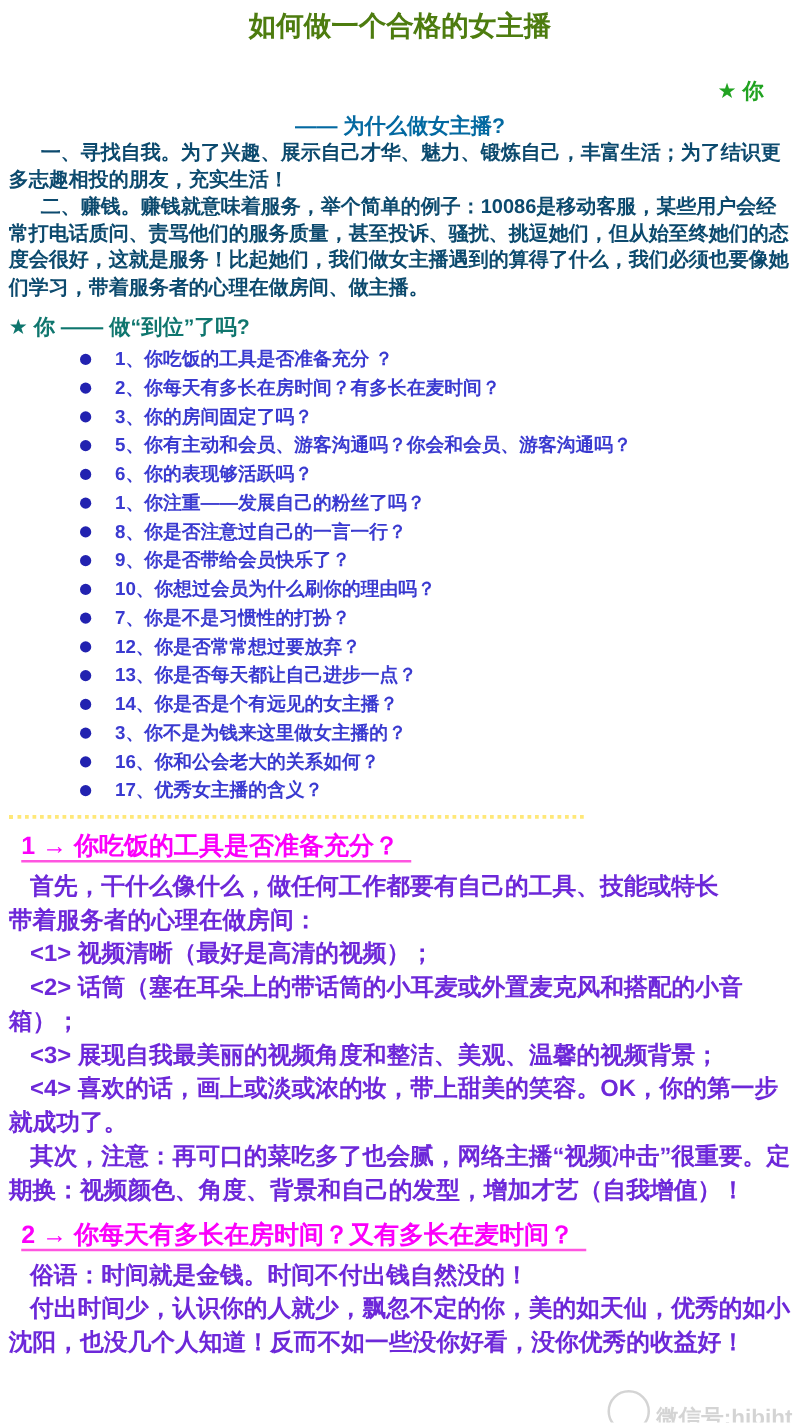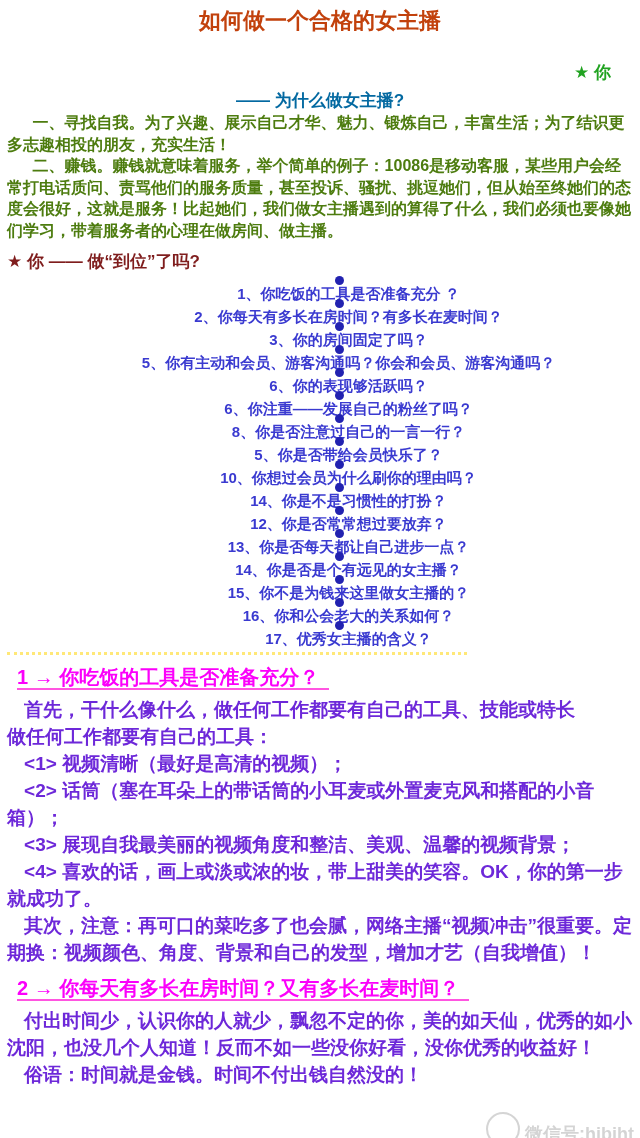--- a/index.html
+++ b/index.html
@@ -11,58 +11,57 @@
     overflow:hidden;
     position:relative;
   }
   .page { padding:0 7px; position:relative; z-index:1; }
 
   .title {
     margin:6px 0 0;
     text-align:center;
     font-size:22px;
     line-height:30px;
-    color:#c2410c;
+    color:#4d7c0f;
   }
   .star-right {
     margin-top:26px;
     text-align:right;
     padding-right:22px;
     color:#21a321;
     font-size:17px;
     line-height:22px;
   }
   .why-heading {
     margin:6px 0 0;
     text-align:center;
     color:#0369a1;
     font-size:17px;
     line-height:22px;
   }
   .intro-p {
     margin:0;
-    color:#4d7c0f;
+    color:#0c4a6e;
     font-size:16px;
     line-height:21.5px;
     text-indent:1.6em;
   }
   .chk-heading {
     margin:9px 0 0;
-    color:#7f1d1d;
+    color:#0f766e;
     font-size:17px;
     line-height:23px;
   }
   .chk-list { list-style:none; margin:3px 0 0; padding:0; }
   .chk-item {
     display:flex; align-items:center;
     padding-left:57px;
     height:23px;
     color:#3a3ad0;
     font-size:15px;
-    flex-direction:column;
   }
   .dot {
     width:9px; height:9px; border-radius:50%;
     background:#2222b0; margin-right:19px; flex:none;
   }
   .divider {
     margin:8px 0 2px;
     width:460px; height:0;
     border-top:3px dotted #ffe878;
   }
@@ -136,81 +135,81 @@
       <li class="chk-item">
         <span class="dot"></span>
         <span>5、你有主动和会员、游客沟通吗？你会和会员、游客沟通吗？</span>
       </li>
       <li class="chk-item">
         <span class="dot"></span>
         <span>6、你的表现够活跃吗？</span>
       </li>
       <li class="chk-item">
         <span class="dot"></span>
-        <span>6、你注重——发展自己的粉丝了吗？</span>
+        <span>1、你注重——发展自己的粉丝了吗？</span>
       </li>
       <li class="chk-item">
         <span class="dot"></span>
         <span>8、你是否注意过自己的一言一行？</span>
       </li>
       <li class="chk-item">
         <span class="dot"></span>
-        <span>5、你是否带给会员快乐了？</span>
+        <span>9、你是否带给会员快乐了？</span>
       </li>
       <li class="chk-item">
         <span class="dot"></span>
         <span>10、你想过会员为什么刷你的理由吗？</span>
       </li>
       <li class="chk-item">
         <span class="dot"></span>
-        <span>14、你是不是习惯性的打扮？</span>
+        <span>7、你是不是习惯性的打扮？</span>
       </li>
       <li class="chk-item">
         <span class="dot"></span>
         <span>12、你是否常常想过要放弃？</span>
       </li>
       <li class="chk-item">
         <span class="dot"></span>
         <span>13、你是否每天都让自己进步一点？</span>
       </li>
       <li class="chk-item">
         <span class="dot"></span>
         <span>14、你是否是个有远见的女主播？</span>
       </li>
       <li class="chk-item">
         <span class="dot"></span>
-        <span>15、你不是为钱来这里做女主播的？</span>
+        <span>3、你不是为钱来这里做女主播的？</span>
       </li>
       <li class="chk-item">
         <span class="dot"></span>
         <span>16、你和公会老大的关系如何？</span>
       </li>
       <li class="chk-item">
         <span class="dot"></span>
         <span>17、优秀女主播的含义？</span>
       </li>
     </ul>
 
   <div class="divider"></div>
 
   <div id="sections">
       <div class="section">
         <h4 class="sec-heading"><span class="hl">1 → 你吃饭的工具是否准备充分？</span></h4>
         <p class="body-p indent">首先，干什么像什么，做任何工作都要有自己的工具、技能或特长</p>
-        <p class="body-p">做任何工作都要有自己的工具：</p>
+        <p class="body-p">带着服务者的心理在做房间：</p>
         <p class="body-p indent">&lt;1&gt; 视频清晰（最好是高清的视频）；</p>
         <p class="body-p indent">&lt;2&gt; 话筒（塞在耳朵上的带话筒的小耳麦或外置麦克风和搭配的小音箱）；</p>
         <p class="body-p indent">&lt;3&gt; 展现自我最美丽的视频角度和整洁、美观、温馨的视频背景；</p>
         <p class="body-p indent">&lt;4&gt; 喜欢的话，画上或淡或浓的妆，带上甜美的笑容。OK，你的第一步就成功了。</p>
         <p class="body-p indent">其次，注意：再可口的菜吃多了也会腻，网络主播“视频冲击”很重要。定期换：视频颜色、角度、背景和自己的发型，增加才艺（自我增值）！</p>
       </div>
       <div class="section">
         <h4 class="sec-heading"><span class="hl">2 → 你每天有多长在房时间？又有多长在麦时间？</span></h4>
+        <p class="body-p indent">俗语：时间就是金钱。时间不付出钱自然没的！</p>
         <p class="body-p indent">付出时间少，认识你的人就少，飘忽不定的你，美的如天仙，优秀的如小沈阳，也没几个人知道！反而不如一些没你好看，没你优秀的收益好！</p>
-        <p class="body-p indent">俗语：时间就是金钱。时间不付出钱自然没的！</p>
       </div>
     </div>
 
 </div>
 
 <div class="watermark">
   <div class="wm-circle"></div>
   <span>微信号:hjbjht</span>
 </div>
 

